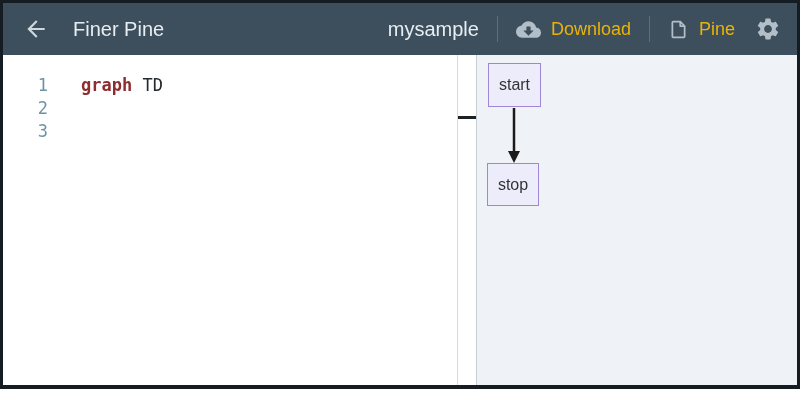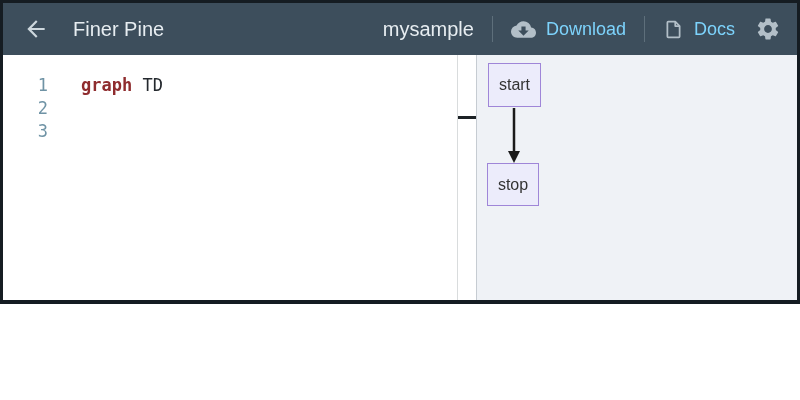--- a/index.html
+++ b/index.html
@@ -1,38 +1,38 @@
 <!DOCTYPE html>
 <html style="--header-bg: #3d4e5c; --header-text: #d5dee4; --line-number: #6f93a5; --code-keyword: #8f2c2e; --code-arrow: #2d8e2d; --code-plain: #24292e; --preview-bg: #eff2f6; --node-fill: #ececfb; --node-border: #9f86d8;"><head>
 <meta charset="utf-8">
 <style>
   * { margin:0; padding:0; box-sizing:border-box; }
   html,body { width:800px; height:400px; overflow:hidden; font-family:"Liberation Sans", sans-serif; background:#fff; }
   .frame {
-    width:800px; height:304px;
+    width:800px; height:389px;
     border:3px solid #151c22;
     border-bottom-width:4px;
     display:flex; flex-direction:column;
     background:#fff;
   }
 
   
   .app-header {
     height:52px; flex:0 0 52px;
     background:var(--header-bg, #3d4e5c);
     display:flex; align-items:center;
     padding:0 16px 0 20px;
     color:var(--header-text, #d5dee4);
   }
   .icon-btn { background:none; border:none; cursor:pointer; display:flex; align-items:center; color:inherit; padding:0; }
   .back-btn { margin-right:24px; }
   .app-title { font-size:20px; color:#e7edf1; }
   .doc-name { margin-left:auto; font-size:20px; color:#e7edf1;text-align:center; }
   .vdiv { width:1px; height:26px; background:#5e6f7b; margin:0 18px; }
-  .hbtn { background:none; border:none; cursor:pointer; display:flex; align-items:center; gap:10px; color:#7dd3fc; font-size:18px; font-family:inherit; }
+  .hbtn { background:none; border:none; cursor:pointer; display:flex; align-items:center; gap:10px; color:#eab308; font-size:18px; font-family:inherit; }
   .gear-btn { margin-left:20px; }
   .hicon { display:block; }
 
   
   .main { flex:1; display:flex; min-height:0; background:#fff; }
 
   
   .editor {
     flex:0 0 454px; width:454px; background:#fff;
     font-family:"DejaVu Sans Mono", "Liberation Mono", monospace;
@@ -97,21 +97,21 @@
       <span>Download</span>
     </button>
 
     <span class="vdiv"></span>
 
     <button class="hbtn">
       <svg class="hicon" width="21" height="21" viewBox="0 0 24 24" fill="none" stroke="#b3bfc8" stroke-width="2" stroke-linejoin="round">
           <path d="M14 3H6a1 1 0 0 0-1 1v16a1 1 0 0 0 1 1h12a1 1 0 0 0 1-1V8z"></path>
           <path d="M14 3v5h5"></path>
         </svg>
-      <span>Docs</span>
+      <span>Pine</span>
     </button>
 
     <button class="icon-btn gear-btn">
       <svg class="hicon" width="26" height="26" viewBox="0 0 24 24" fill="#b3bfc8">
           <path d="M19.14 12.94c.04-.3.06-.61.06-.94s-.02-.64-.07-.94l2.03-1.58a.49.49 0 0 0 .12-.61l-1.92-3.32a.488.488 0 0 0-.59-.22l-2.39.96c-.5-.38-1.03-.7-1.62-.94l-.36-2.54a.484.484 0 0 0-.48-.41h-3.84c-.24 0-.43.17-.47.41l-.36 2.54c-.59.24-1.13.57-1.62.94l-2.39-.96c-.22-.08-.47 0-.59.22L2.74 8.87c-.12.21-.08.47.12.61l2.03 1.58c-.05.3-.09.63-.09.94s.02.64.07.94l-2.03 1.58a.49.49 0 0 0-.12.61l1.92 3.32c.12.22.37.29.59.22l2.39-.96c.5.38 1.03.7 1.62.94l.36 2.54c.05.24.24.41.48.41h3.84c.24 0 .44-.17.47-.41l.36-2.54c.59-.24 1.13-.56 1.62-.94l2.39.96c.22.08.47 0 .59-.22l1.92-3.32c.12-.22.07-.47-.12-.61l-2.01-1.58zM12 15.6c-1.98 0-3.6-1.62-3.6-3.6s1.62-3.6 3.6-3.6 3.6 1.62 3.6 3.6-1.62 3.6-3.6 3.6z"></path>
         </svg>
     </button>
   </header>
 
   <div class="main">

